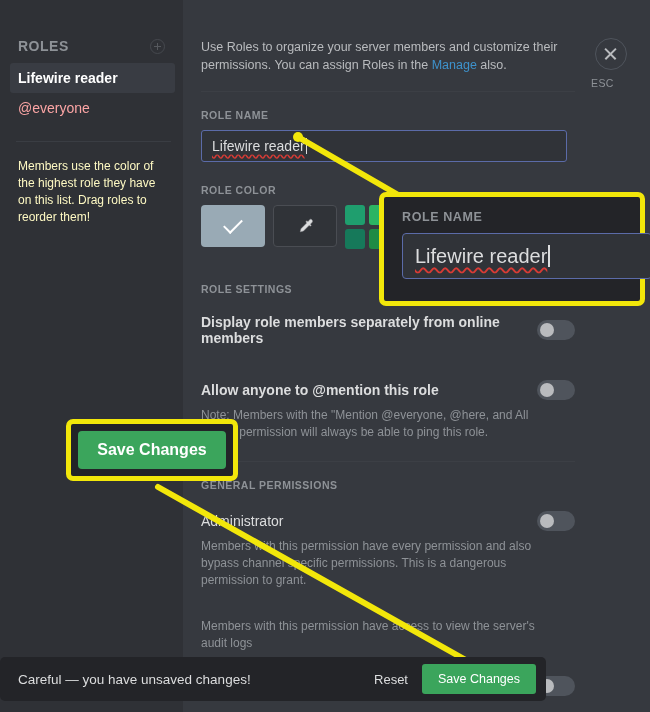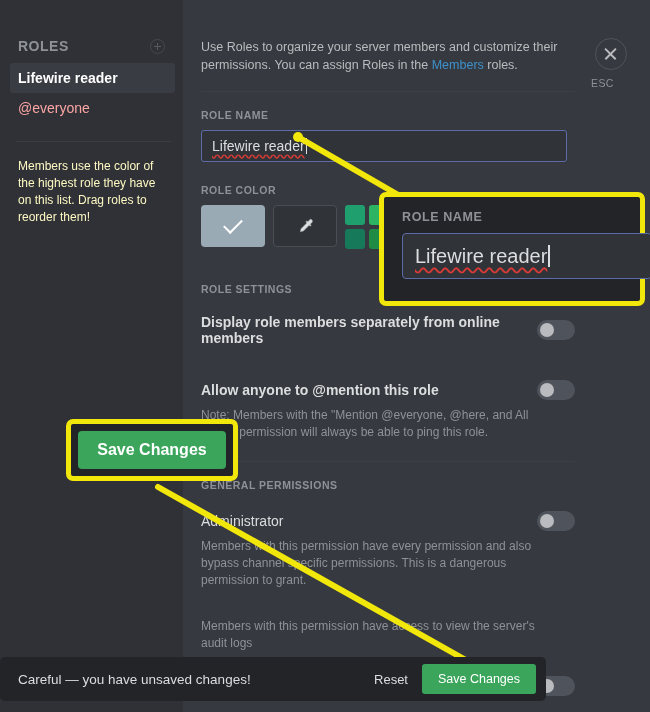--- a/index.html
+++ b/index.html
@@ -201,21 +201,21 @@
     </div>
 
     <div class="sidebar-sep"></div>
 
     <div class="sidebar-note">Members use the color of the highest role they have on this list. Drag roles to reorder them!</div>
   </div>
 
   <div class="main">
 
     <div class="intro">
-      <span>Use Roles to organize your server members and customize their permissions. You can assign Roles in the </span><a href="#">Members</a><span> roles.</span>
+      <span>Use Roles to organize your server members and customize their permissions. You can assign Roles in the </span><a href="#">Manage</a><span> also.</span>
     </div>
 
     <div class="main-sep"></div>
 
     <div class="section-label">ROLE NAME</div>
     <div class="role-name-input">
       <span class="role-name-value">Lifewire reader</span>
         <span class="caret"></span>
     </div>
 

